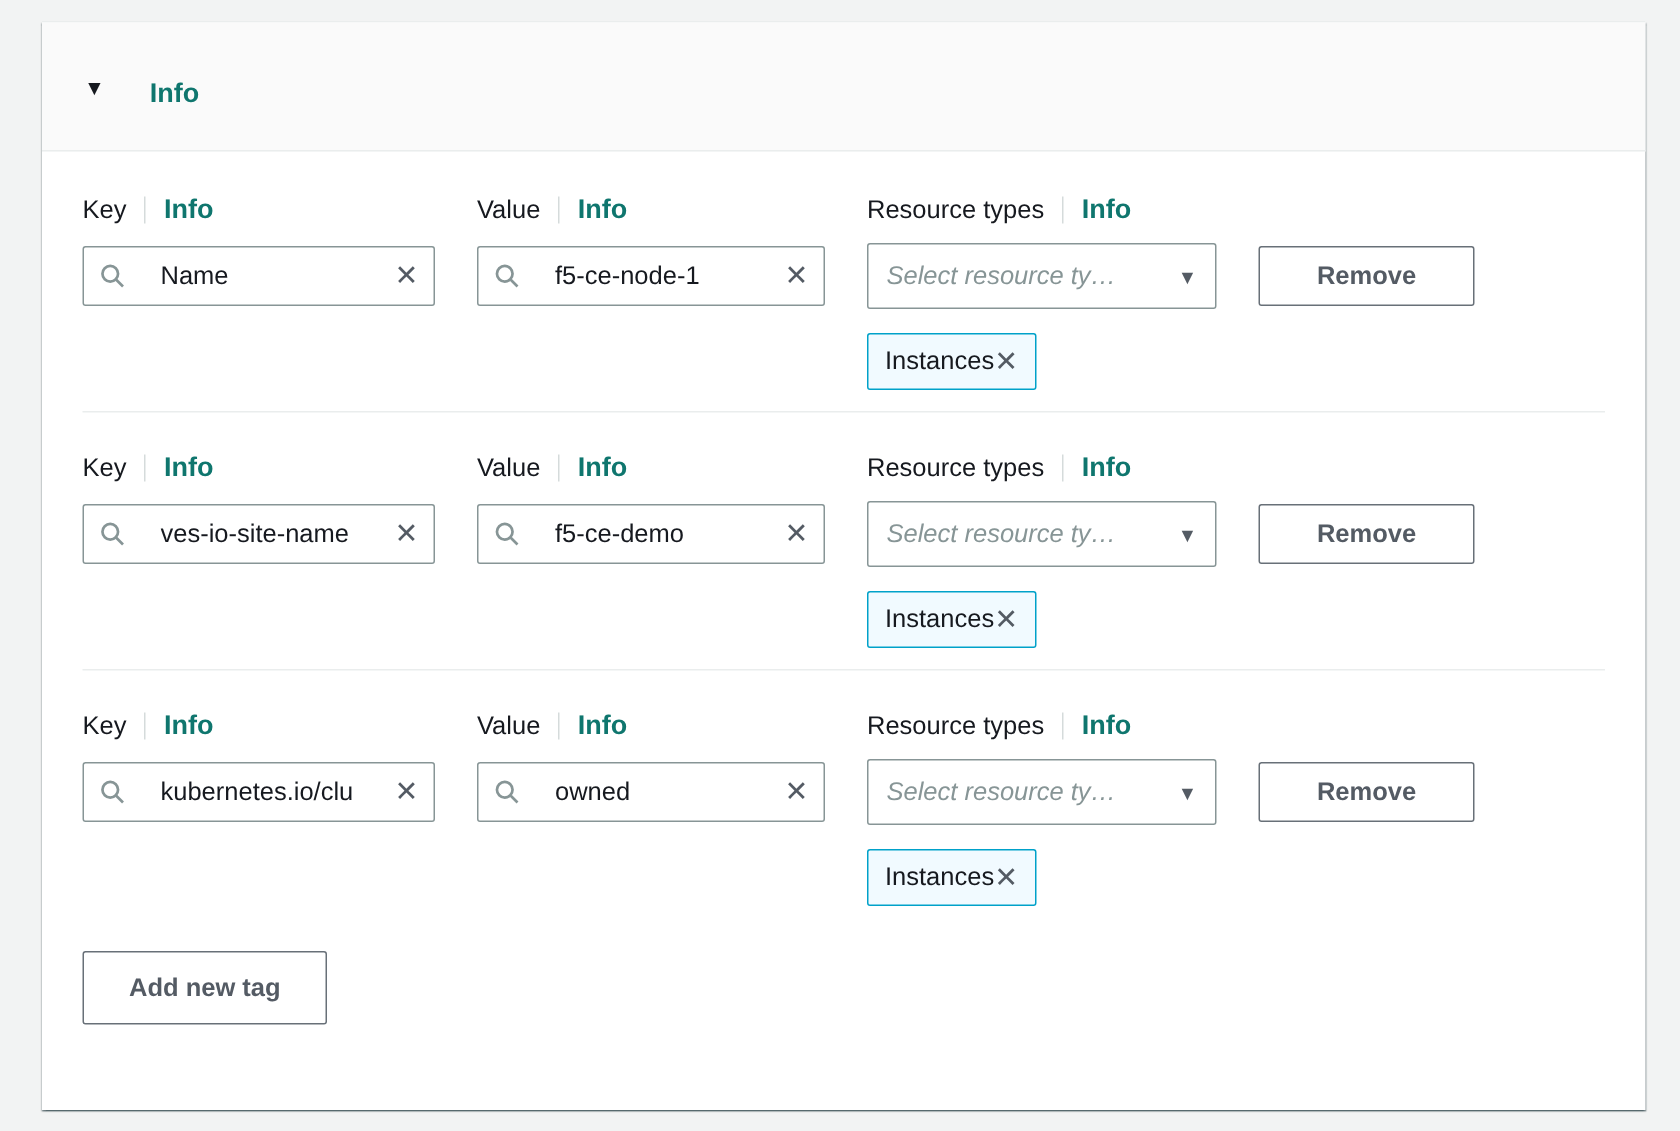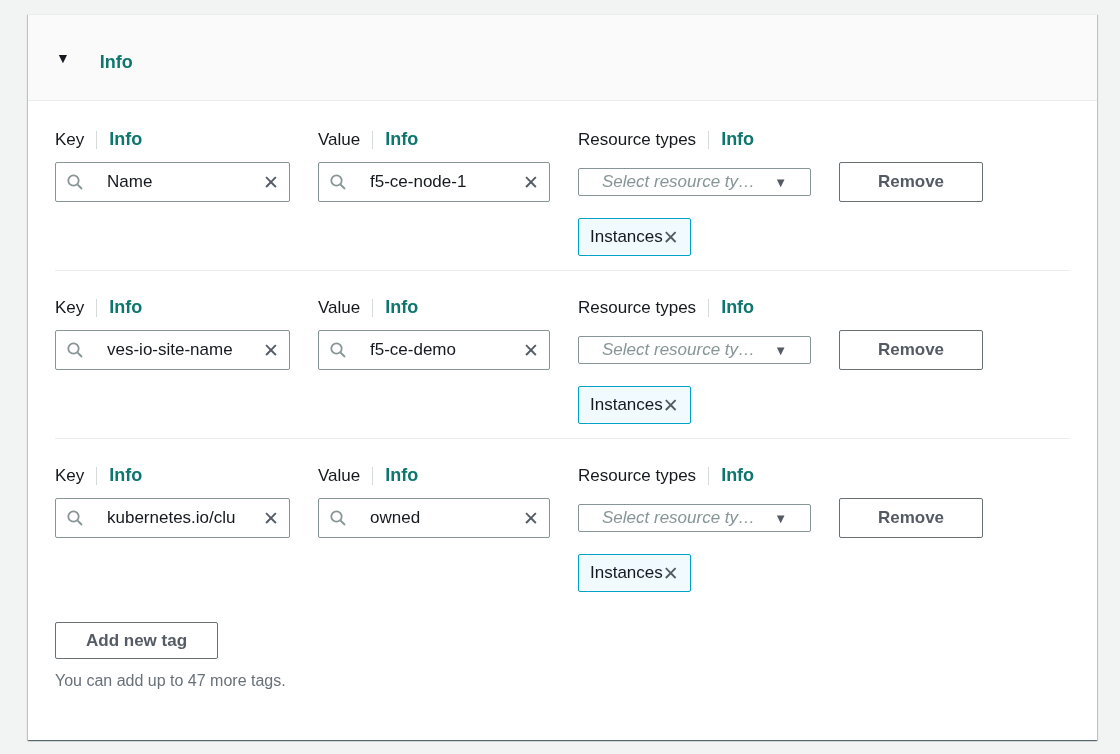--- a/index.html
+++ b/index.html
@@ -86,28 +86,28 @@
     background: transparent;
     white-space: nowrap; overflow: hidden;
   }
   .clear-btn {
     background: none; border: none; cursor: pointer;
     color: #545b64; font-size: 19px; line-height: 1;
     padding: 0; flex: 0 0 auto;
   }
 
   .select-box {
-    height: 28px;
+    height: 44px;
     background: #ffffff;
     border: 1px solid #879596;
     border-radius: 2px;
     display: flex;
     align-items: center;
     justify-content: space-between;
-    padding: 0 23px;
+    padding: 0 12px;
     cursor: pointer;
   }
   .select-placeholder {
     font-style: italic;
     color: #879596;
     font-size: 17px;
     white-space: nowrap; overflow: hidden;
   }
   .select-caret { color: #545b64; font-size: 13px; margin-left: 8px; }
 
@@ -136,21 +136,21 @@
     border-radius: 2px;
     font-size: 17px;
     color: #16191f;
   }
   .chip-dismiss {
     background: none; border: none; cursor: pointer;
     color: #545b64; font-size: 19px; line-height: 1; padding: 0;
   }
 
   .row-footer { padding-top: 16px; }
-  .add-btn { padding: 0 30px; height: 37px; text-align: right; }
+  .add-btn { padding: 0 30px; height: 49px; text-align: right; }
   .helper-text {
     margin-top: 13px;
     font-size: 16px;
     color: #687078;
   }
 </style>
 </head>
 <body>
 
 <div class="card">
@@ -307,17 +307,16 @@
       <div class="chip-row">
         <span class="chip">
           <span>Instances</span>
           <button class="chip-dismiss">✕</button>
         </span>
       </div>
     </div>
 
     <div class="row-footer">
       <button class="btn add-btn">Add new tag</button>
-      <p class="helper-text">You can add up to 47 more tags.</p>
     </div>
 
   </div>
 </div>
 
 </body></html>

